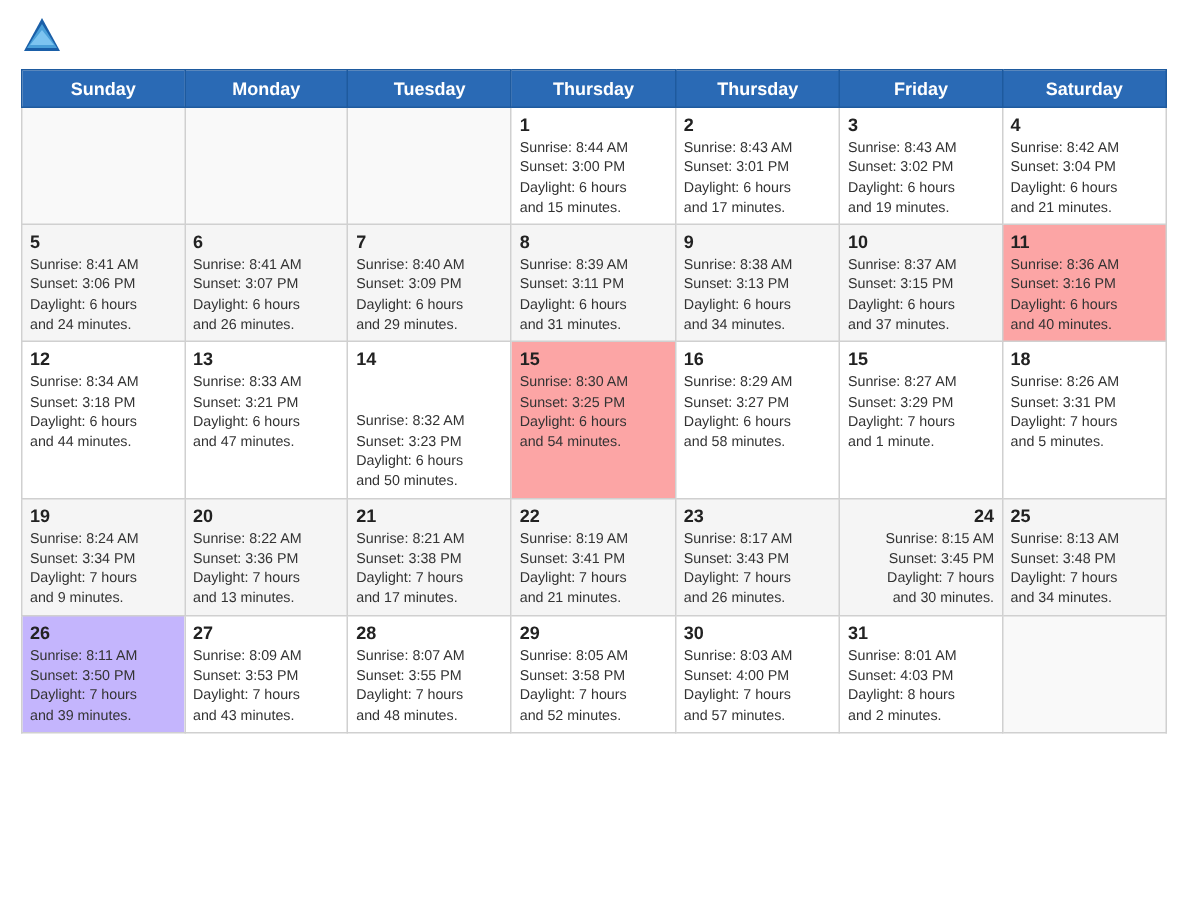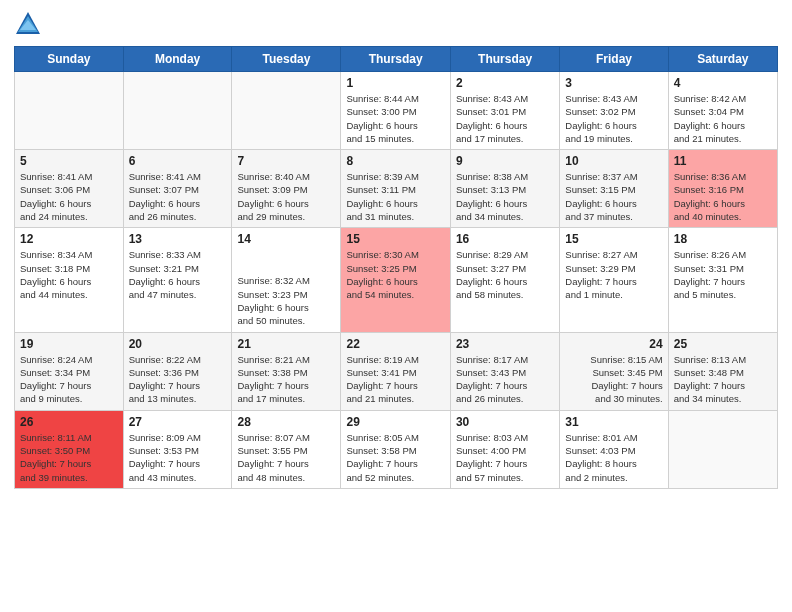--- a/index.html
+++ b/index.html
@@ -316,21 +316,21 @@
           </td>
           <td style="background: rgb(245, 245, 245);">
             <div class="day-number">25</div>
             <div class="day-info" style="white-space: pre-line;">Sunrise: 8:13 AM
 Sunset: 3:48 PM
 Daylight: 7 hours
 and 34 minutes.</div>
           </td>
         </tr>
         <tr>
-          <td style="background: #ef4444;">
+          <td style="background: #c4b5fd;">
             <div class="day-number">26</div>
             <div class="day-info" style="white-space: pre-line;">Sunrise: 8:11 AM
 Sunset: 3:50 PM
 Daylight: 7 hours
 and 39 minutes.</div>
           </td>
           <td style="background: rgb(255, 255, 255);">
             <div class="day-number">27</div>
             <div class="day-info" style="white-space: pre-line;">Sunrise: 8:09 AM
 Sunset: 3:53 PM

